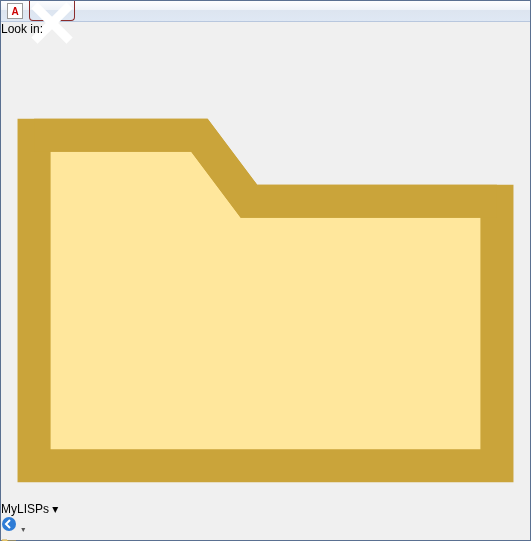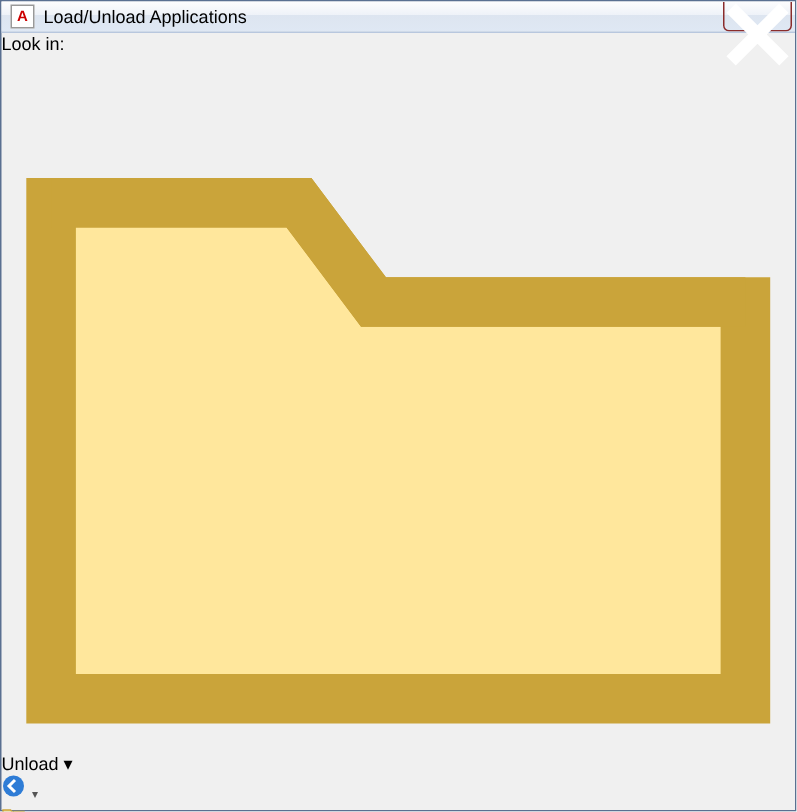--- a/index.html
+++ b/index.html
@@ -68,42 +68,41 @@
   .hl3 { left:262px; top:2px; width:95px; height:36px; }
   .ul { text-decoration:underline; }
 </style>
 </head>
 <body>
 
 <div class="window">
 
   <div class="titlebar">
     <span class="app-icon">A</span>
-    <span class="title">Load/Unload Applications</span>
     <div class="win-btns">
       <div class="close-btn">
         <svg viewBox="0 0 10 10">
             <path d="M1 1 L9 9 M9 1 L1 9" stroke="#fff" stroke-width="2" fill="none"></path>
           </svg>
       </div>
     </div>
   </div>
 
   <div class="body">
 
     <div class="row">
       <span class="lbl">Look in:</span>
       <div class="lookin-select">
         <span class="folder-icon">
           <svg viewBox="0 0 16 14">
               <path d="M1 3 h5 l1.5 2 H15 v8 H1 z" fill="#ffe79c" stroke="#caa43a"></path>
               <path d="M1 3 h5 l1.5 2 H15" fill="none" stroke="#caa43a"></path>
             </svg>
         </span>
-        <span class="txt">Unload</span>
+        <span class="txt">MyLISPs</span>
         <span class="dd">▾</span>
       </div>
       <div class="toolbar-icons">
         <div class="ic">
           <svg width="16" height="16" viewBox="0 0 16 16">
               <circle cx="8" cy="8" r="7" fill="#2e7cd6"></circle>
               <path d="M9 4 L5 8 L9 12" stroke="#fff" stroke-width="2" fill="none"></path>
             </svg>
           <span style="font-size:8px;color:#555;margin-left:1px">▾</span>
         </div>

